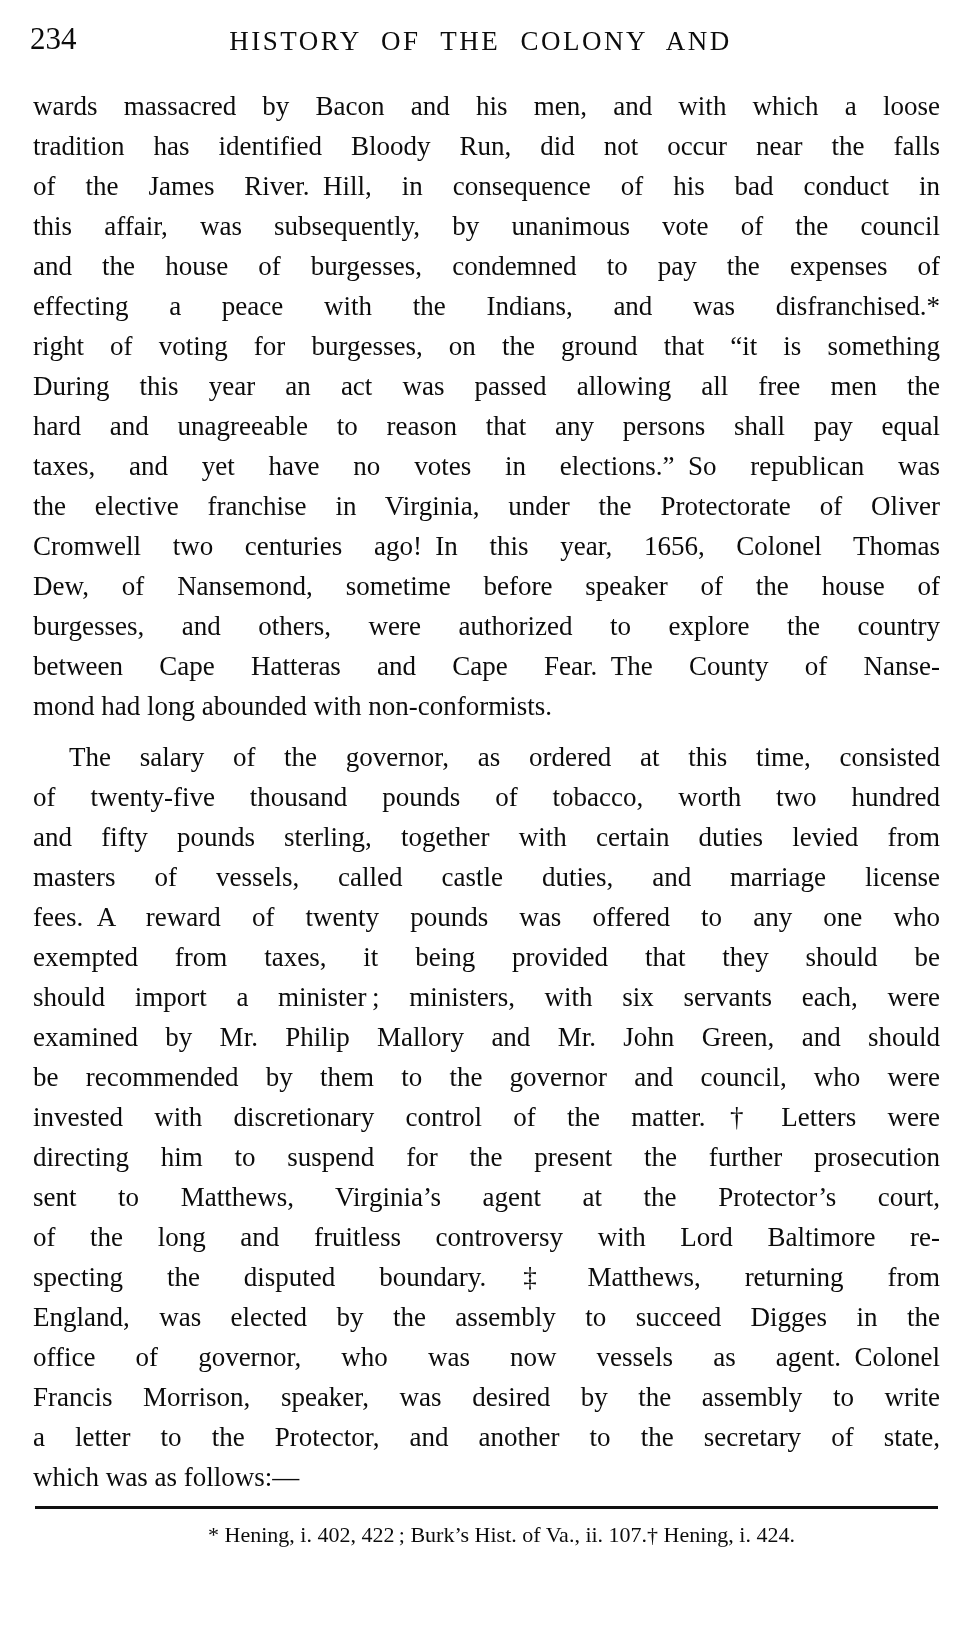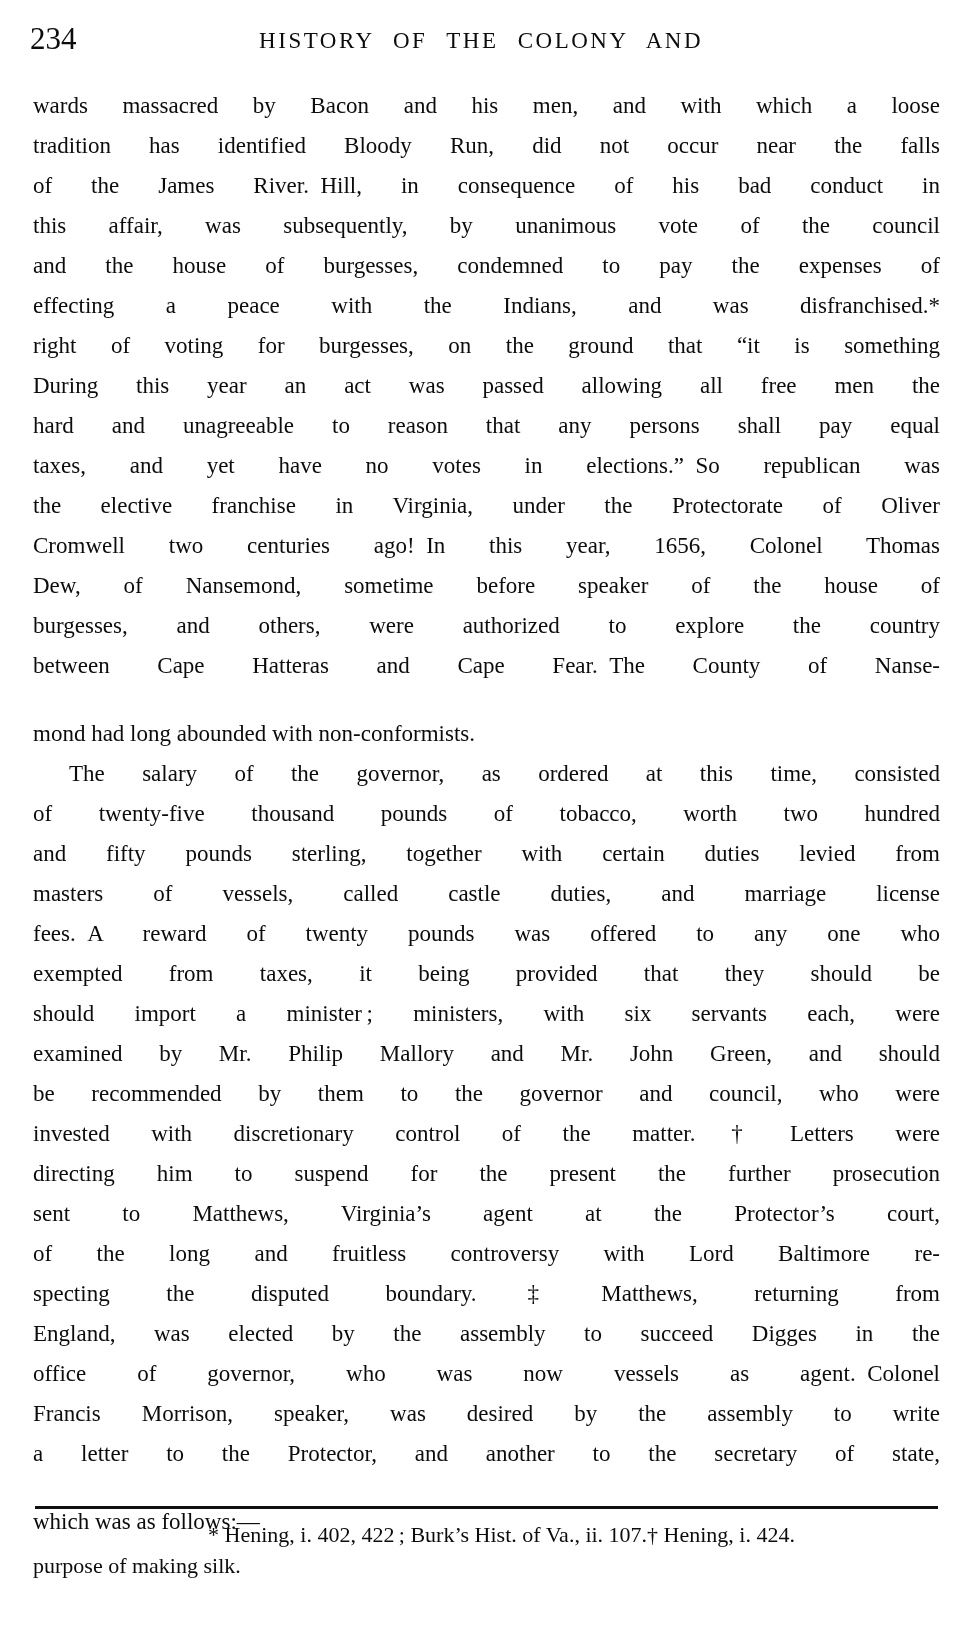--- a/index.html
+++ b/index.html
@@ -14,36 +14,36 @@
     margin: 0 auto;
   }
   .header { position: absolute; top: 22px; left: 0; right: 0; height: 44px; padding-left: 36px; }
   .pagenum {
     position: absolute; left: 30px; top: 0;
     font-size: 31px; line-height: 34px;
   }
   .running-title {
     position: absolute; left: 50%; top: 5px;
     transform: translateX(-51%);
-    font-size: 23px; line-height: 28px;
+    font-size: 27px; line-height: 28px;
     letter-spacing: 2.5px; word-spacing: 11px;
     white-space: nowrap;
     text-align: center;
   }
   .bodytext {
     position: absolute; top: 86px; left: 33px; width: 907px;
-    font-size: 23px;
+    font-size: 27px;
   }
   .bline {
     height: 40px; line-height: 40px;
     text-align: justify; text-align-last: justify;
     overflow: hidden; white-space: nowrap;
   }
-  .bline.end { text-align-last: left; margin-top: 28px; }
-  .bline.indent { padding-left: 36px; }
+  .bline.end { text-align-last: left; }
+  .bline.indent { padding-left: 36px; margin-top: 11px; }
   .rule {
     position: absolute; top: 1506px; left: 35px; width: 903px;
     border-top: 3px solid #101010; height: 0;
   }
   .footnotes {
     position: absolute; top: 1519px; left: 33px; width: 907px;
     font-size: 22px;
   }
   .fline { line-height: 31px; height: 31px; overflow: hidden; }
   .fline-split { display: flex; justify-content: center; }
@@ -99,16 +99,15 @@
     <div class="bline end">which was as follows:—</div>
   </div>
 
   <div class="rule"></div>
 
   <div class="footnotes">
     <div class="fline fline-split">
       <span class="fleft">* Hening, i. 402, 422 ; Burk’s Hist. of Va., ii. 107.</span>
       <span class="fright">† Hening, i. 424.</span>
     </div>
-    <div class="fline">purpose of making silk.</div>
   </div>
 
 </div>
 
 </body></html>

